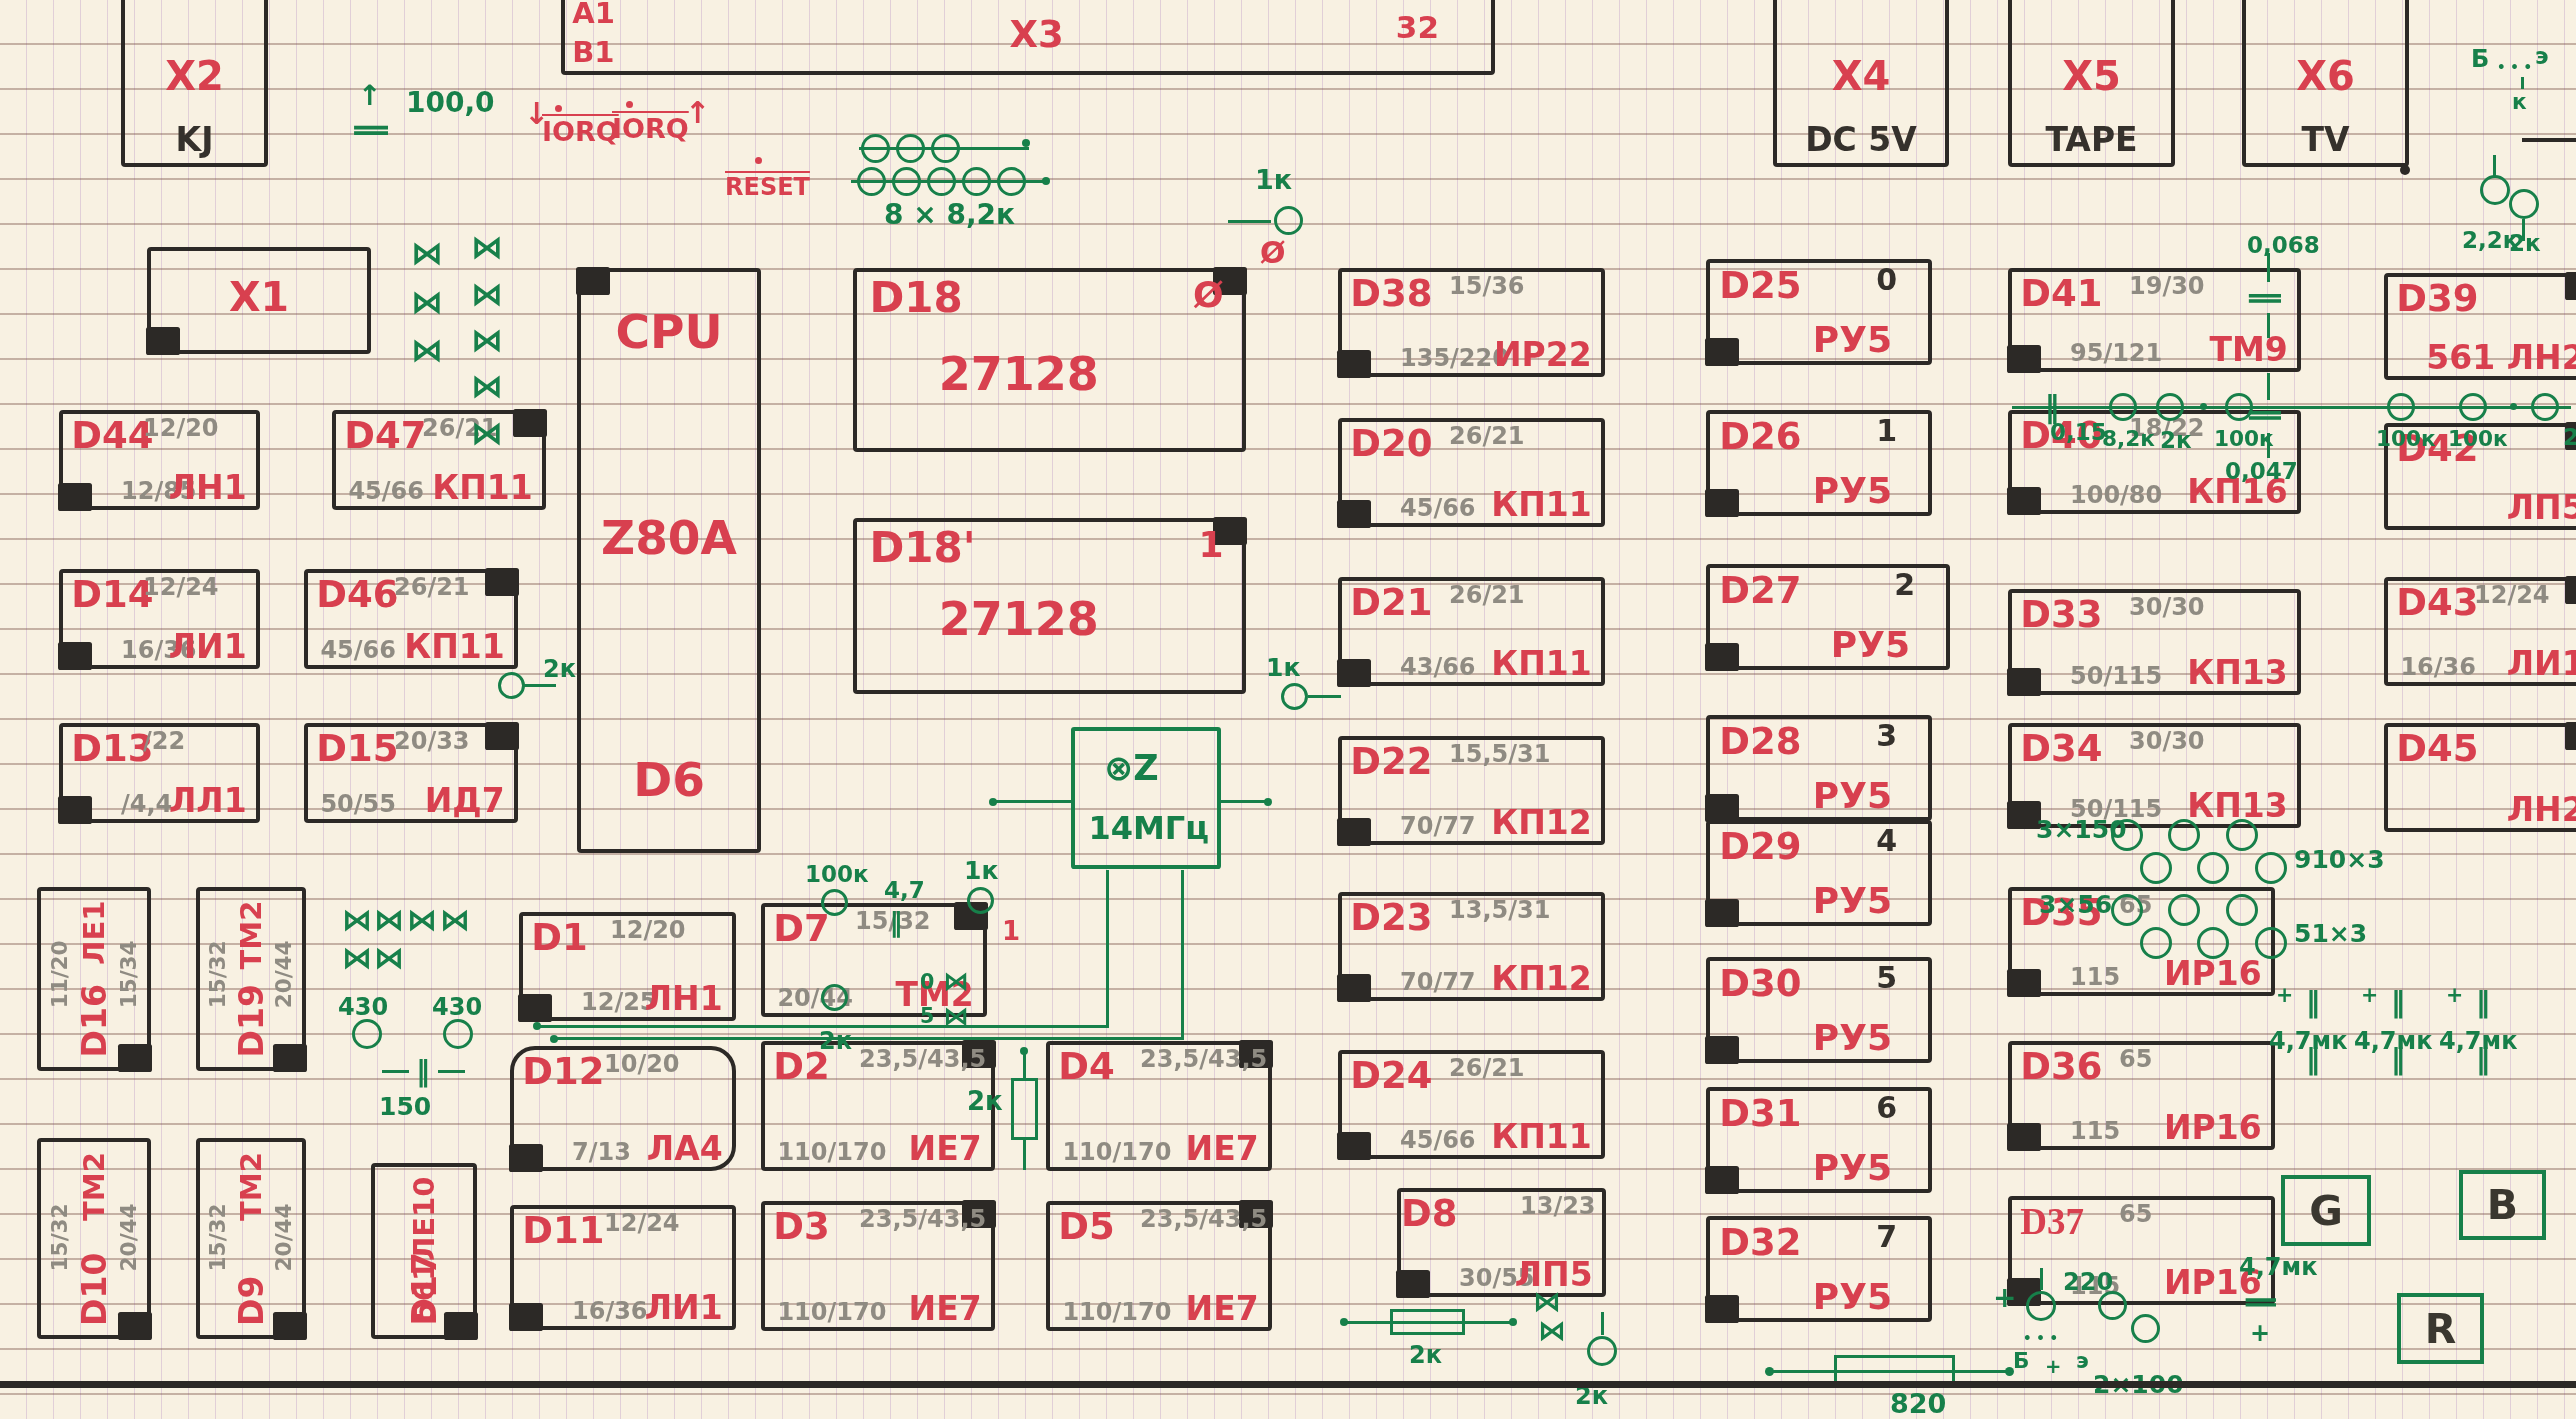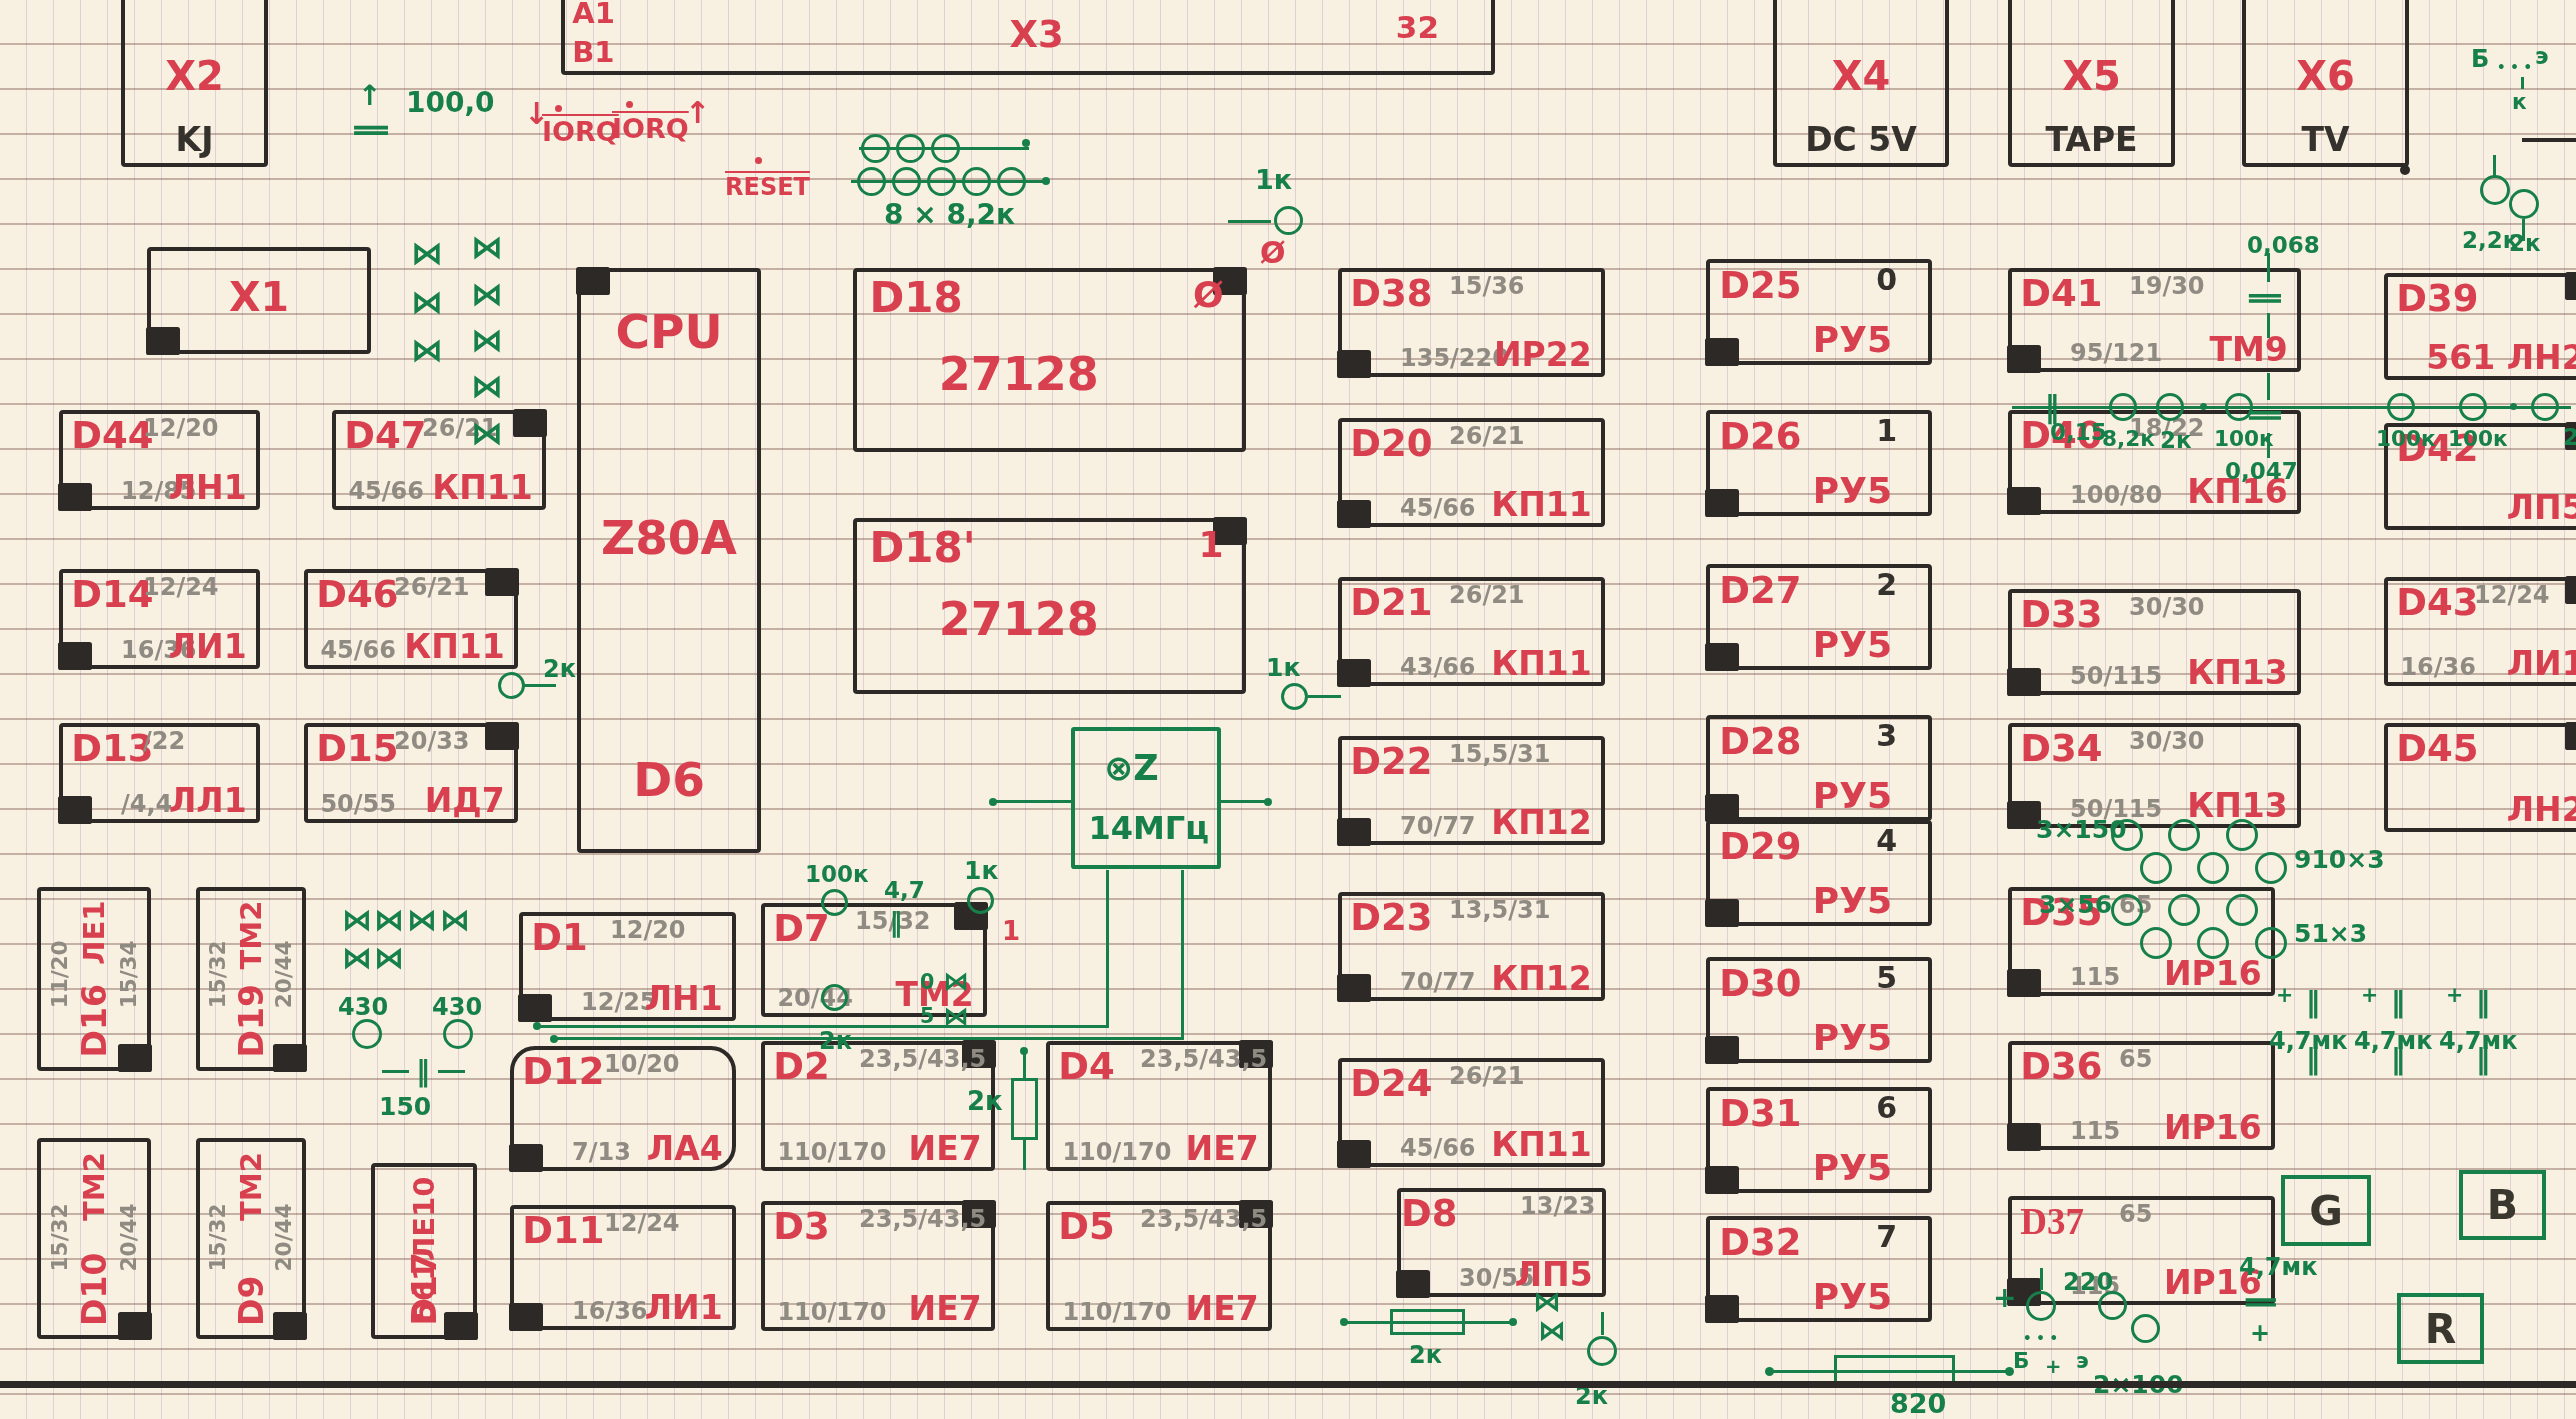--- a/index.html
+++ b/index.html
@@ -299,21 +299,21 @@
     </div>
     <div class="chip" style="left: 1338px; top: 892px; width: 267px; height: 109px;">
       <div class="notch n-bl"></div>
       <div class="inner">
         <span class="lab c-r" style="font-size: 37px; left: 8.2px; top: 3.1px;">D23</span>
         <span class="lab c-p" style="font-size: 24px; left: 107px; top: 2.1px;">13,5/31</span>
         <span class="lab c-p" style="font-size: 24px; left: 58px; bottom: 3.1px;">70/77</span>
         <span class="lab c-r" style="font-size: 33px; right: 9.3px; bottom: 2.1px;">КП12</span>
       </div>
     </div>
-    <div class="chip" style="left: 1338px; top: 1050px; width: 267px; height: 109px; margin-top: 8px;">
+    <div class="chip" style="left: 1338px; top: 1050px; width: 267px; height: 109px;">
       <div class="notch n-bl"></div>
       <div class="inner">
         <span class="lab c-r" style="font-size: 37px; left: 8.2px; top: 3.1px;">D24</span>
         <span class="lab c-p" style="font-size: 24px; left: 107px; top: 2.1px;">26/21</span>
         <span class="lab c-p" style="font-size: 24px; left: 58px; bottom: 3.1px;">45/66</span>
         <span class="lab c-r" style="font-size: 33px; right: 9.3px; bottom: 2.1px;">КП11</span>
       </div>
     </div>
     <div class="chip" style="left: 1397px; top: 1188px; width: 209px; height: 109px;">
       <div class="notch n-bl"></div>
@@ -333,21 +333,21 @@
       </div>
     </div>
     <div class="chip" style="left: 1706px; top: 410px; width: 226px; height: 106px;">
       <div class="notch n-bl"></div>
       <div class="inner">
         <span class="lab c-r" style="font-size: 37px; left: 9.3px; top: 4.1px;">D26</span>
         <span class="lab c-k" style="font-size: 30px; right: 31px; top: 2.1px;">1</span>
         <span class="lab c-r" style="font-size: 36px; right: 36px; bottom: 3.1px;">РУ5</span>
       </div>
     </div>
-    <div class="chip" style="left: 1706px; top: 564px; width: 226px; height: 106px;">
+    <div class="chip" style="left: 1706px; top: 564px; width: 244px; height: 106px;">
       <div class="notch n-bl"></div>
       <div class="inner">
         <span class="lab c-r" style="font-size: 37px; left: 9.3px; top: 4.1px;">D27</span>
         <span class="lab c-k" style="font-size: 30px; right: 31px; top: 2.1px;">2</span>
         <span class="lab c-r" style="font-size: 36px; right: 36px; bottom: 3.1px;">РУ5</span>
       </div>
     </div>
     <div class="chip" style="left: 1706px; top: 715px; width: 226px; height: 106px;">
       <div class="notch n-bl"></div>
       <div class="inner">

